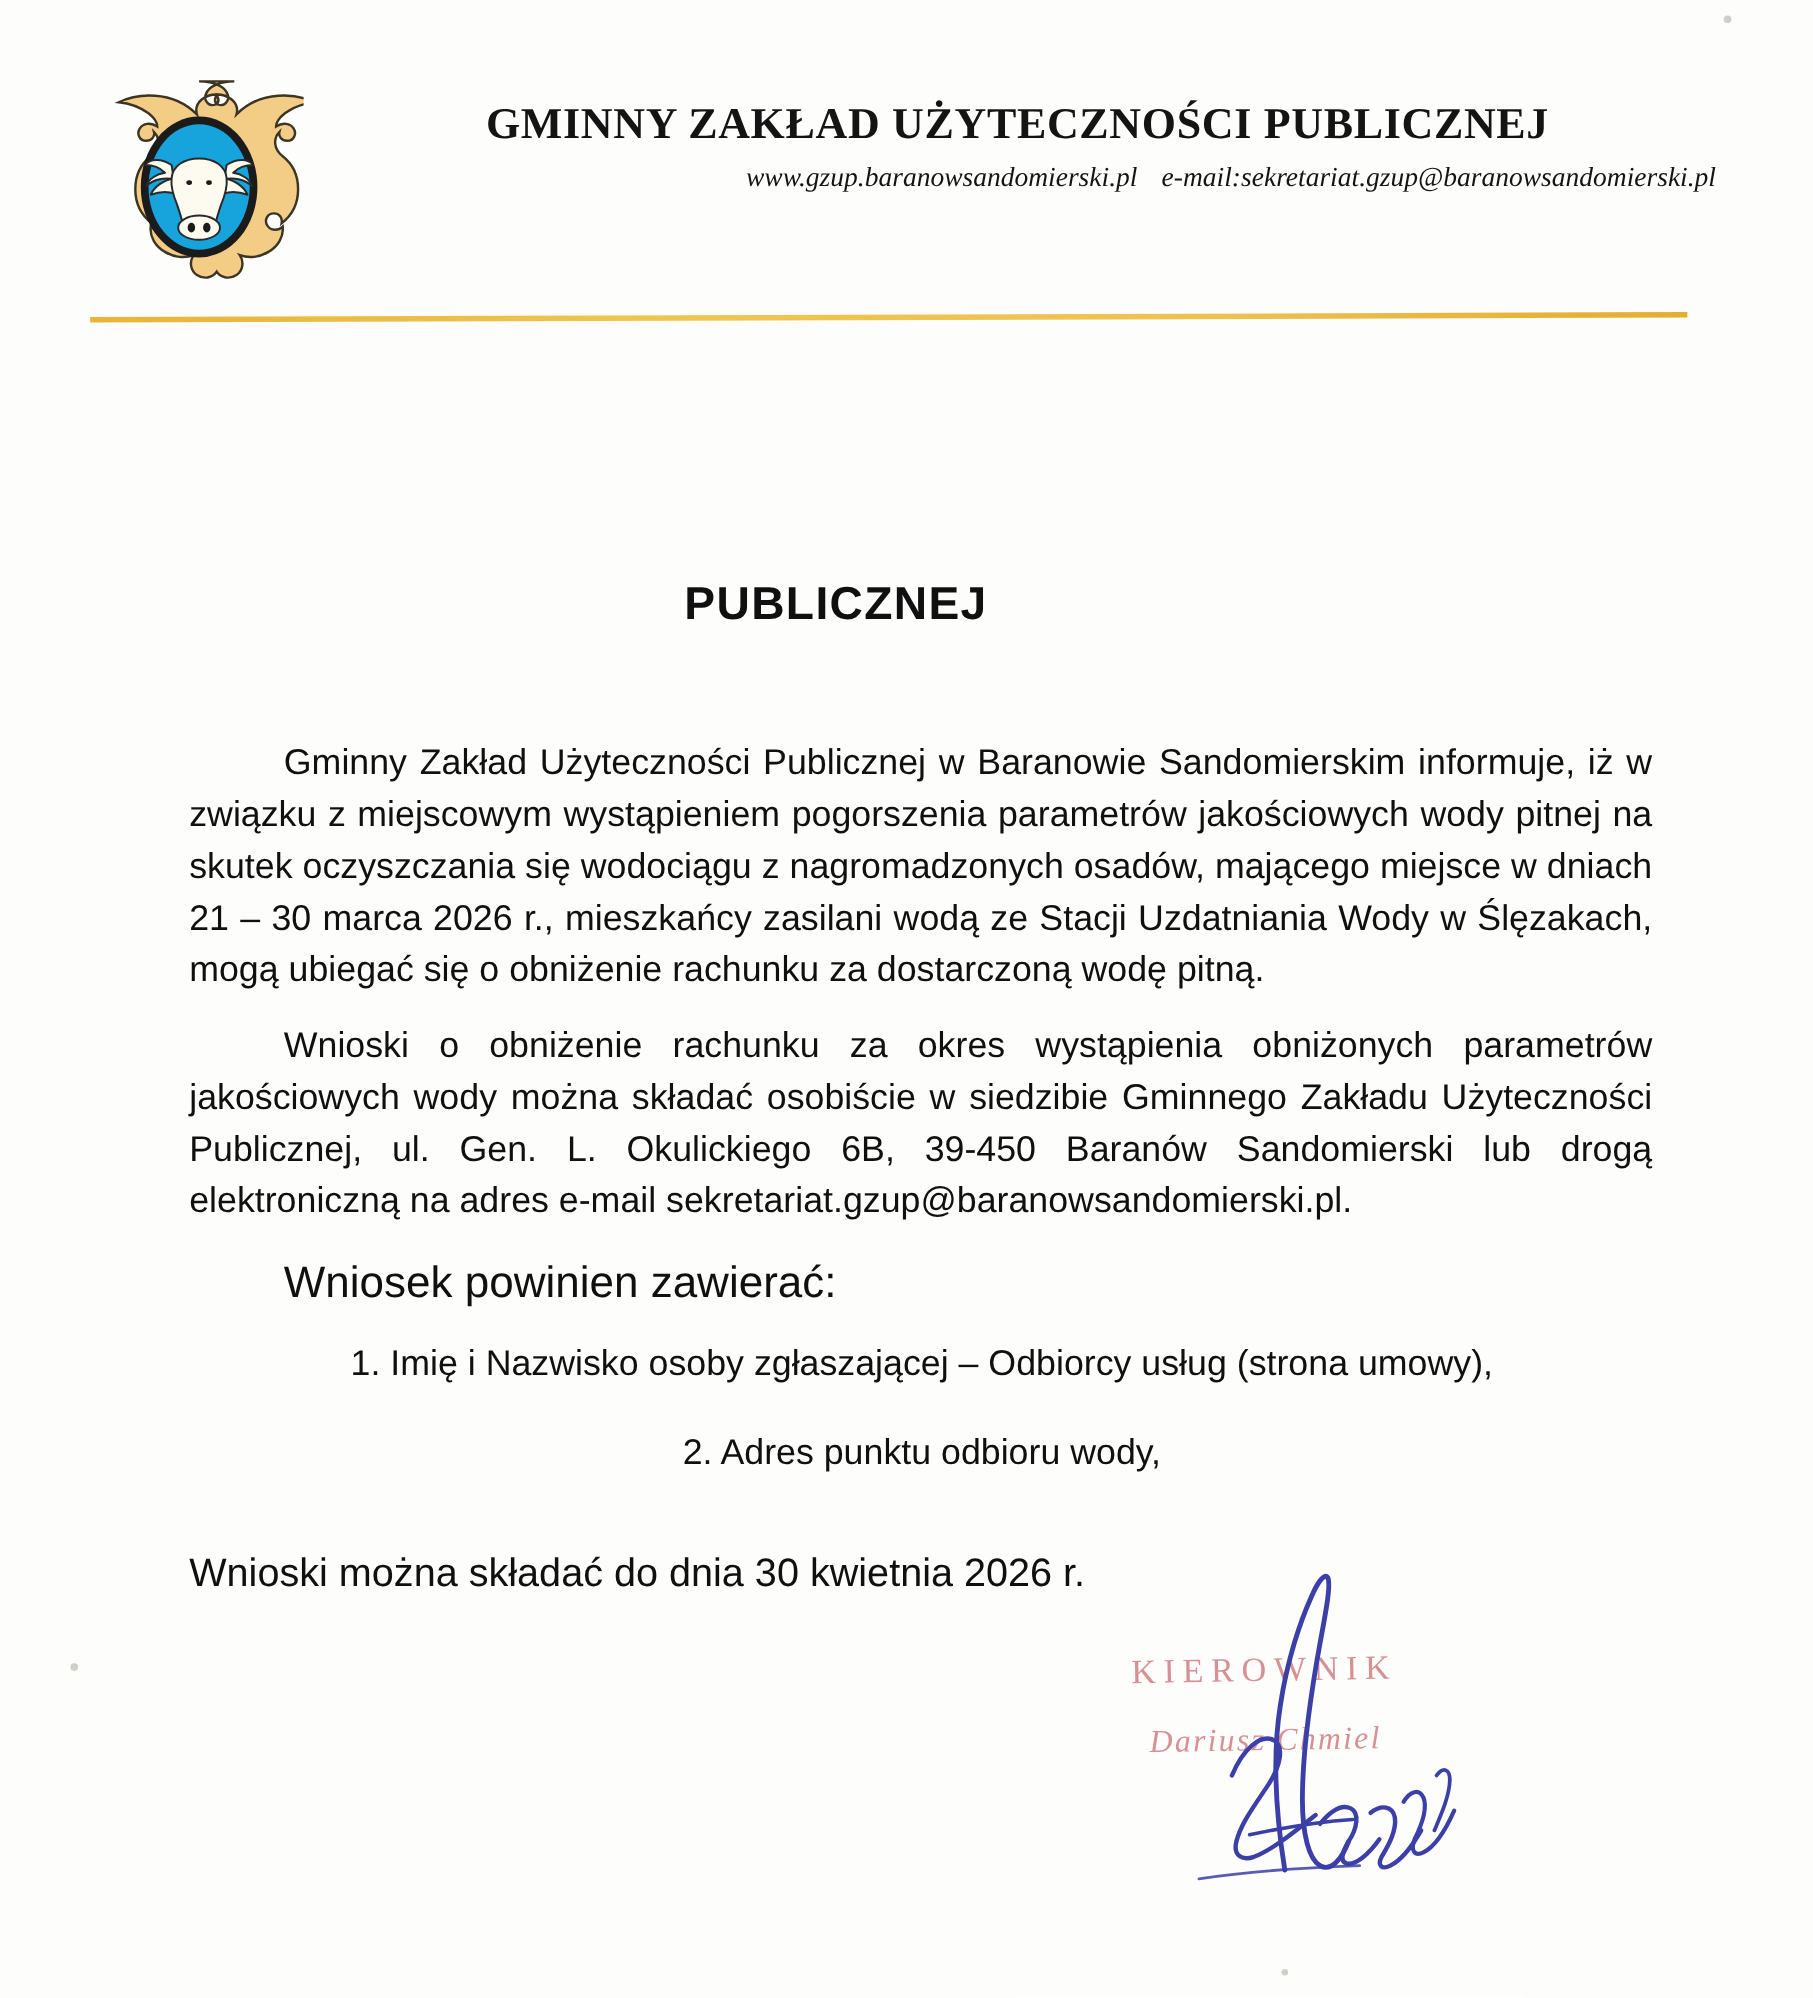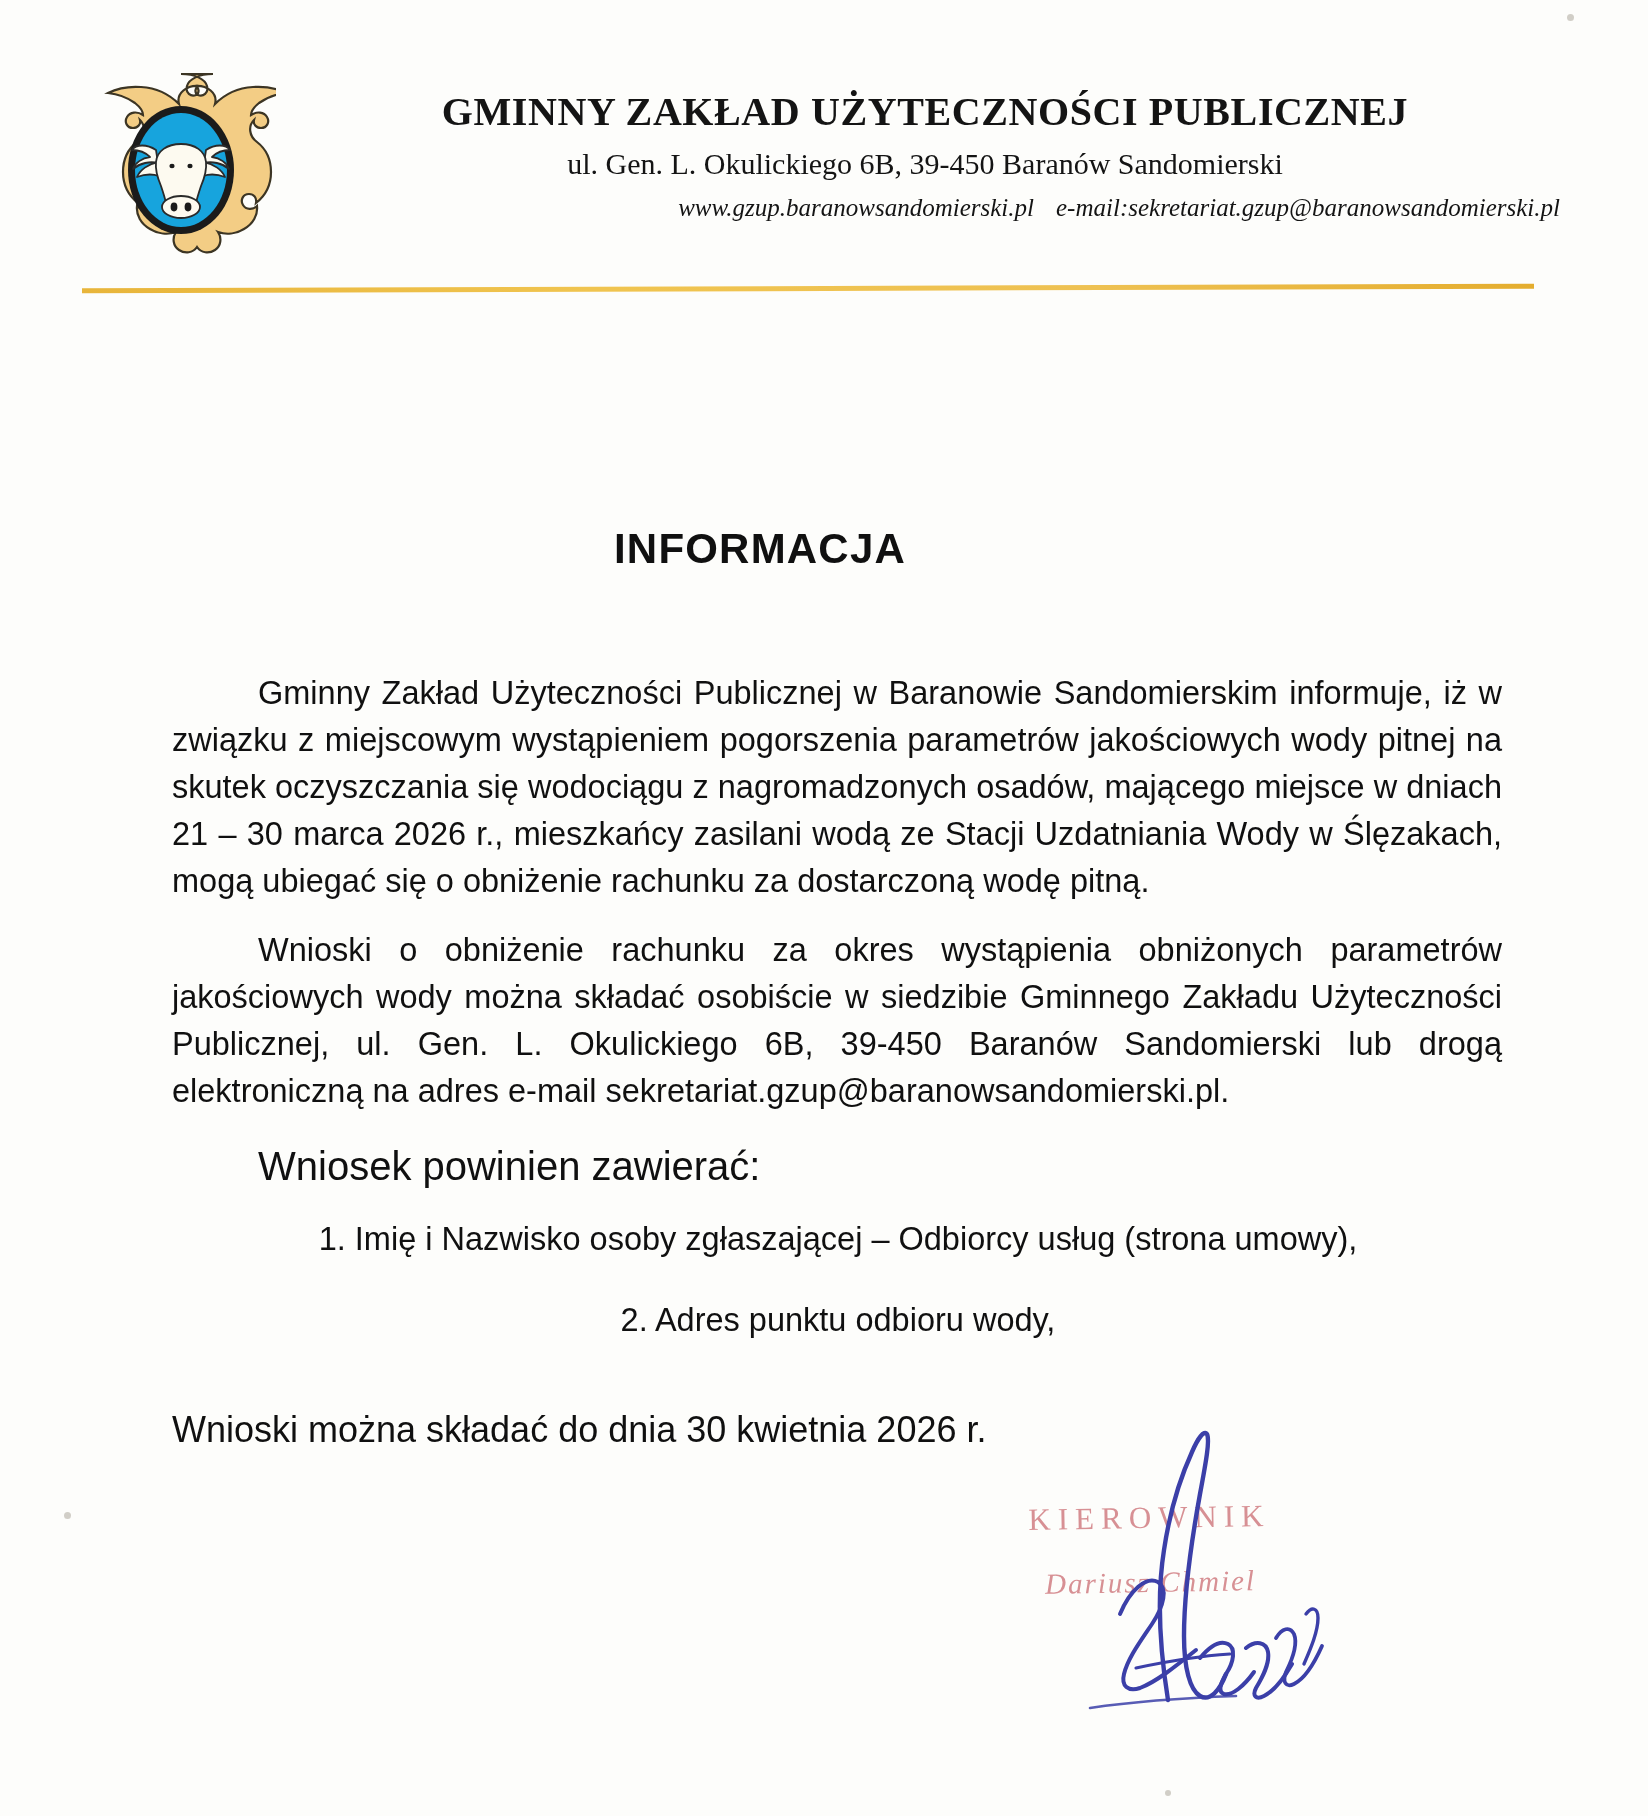--- a/index.html
+++ b/index.html
@@ -296,32 +296,31 @@
           <ellipse cx="88" cy="145" rx="3.4" ry="4.4"></ellipse>
           <ellipse cx="102" cy="145" rx="3.4" ry="4.4"></ellipse>
           <ellipse cx="86" cy="104" rx="2.6" ry="2.2"></ellipse>
           <ellipse cx="104" cy="104" rx="2.6" ry="2.2"></ellipse>
         </g>
       </svg>
     </div>
 
     <div class="org-block">
       <div class="org-title">GMINNY ZAKŁAD UŻYTECZNOŚCI PUBLICZNEJ</div>
-      <div class="org-addr">ul. Gen. L. Okulickiego 6B, 39-450 Baranów Sandomierski</div>
       <div class="org-web">
         <span>www.gzup.baranowsandomierski.pl</span>
         <span>e-mail:sekretariat.gzup@baranowsandomierski.pl</span>
       </div>
     </div>
 
     <div class="rule"></div>
   </div>
 
 
-  <div class="doc-title">INFORMACJA</div>
+  <div class="doc-title">PUBLICZNEJ</div>
 
   <div class="body-wrap">
     <p class="para">Gminny Zakład Użyteczności Publicznej w Baranowie Sandomierskim informuje, iż w związku z miejscowym wystąpieniem pogorszenia parametrów jakościowych wody pitnej na skutek oczyszczania się wodociągu z nagromadzonych osadów, mającego miejsce w dniach 21 – 30 marca 2026 r., mieszkańcy zasilani wodą ze Stacji Uzdatniania Wody w Ślęzakach, mogą ubiegać się o obniżenie rachunku za dostarczoną wodę pitną.</p>
     <p class="para">Wnioski o obniżenie rachunku za okres wystąpienia obniżonych parametrów jakościowych wody można składać osobiście w siedzibie Gminnego Zakładu Użyteczności Publicznej, ul. Gen. L. Okulickiego 6B, 39-450 Baranów Sandomierski lub drogą elektroniczną na adres e-mail sekretariat.gzup@baranowsandomierski.pl.</p>
 
     <div class="lead-in">Wniosek powinien zawierać:</div>
 
     <ol class="reqs">
       <li>1. Imię i Nazwisko osoby zgłaszającej – Odbiorcy usług (strona umowy),</li>
       <li>2. Adres punktu odbioru wody,</li>

